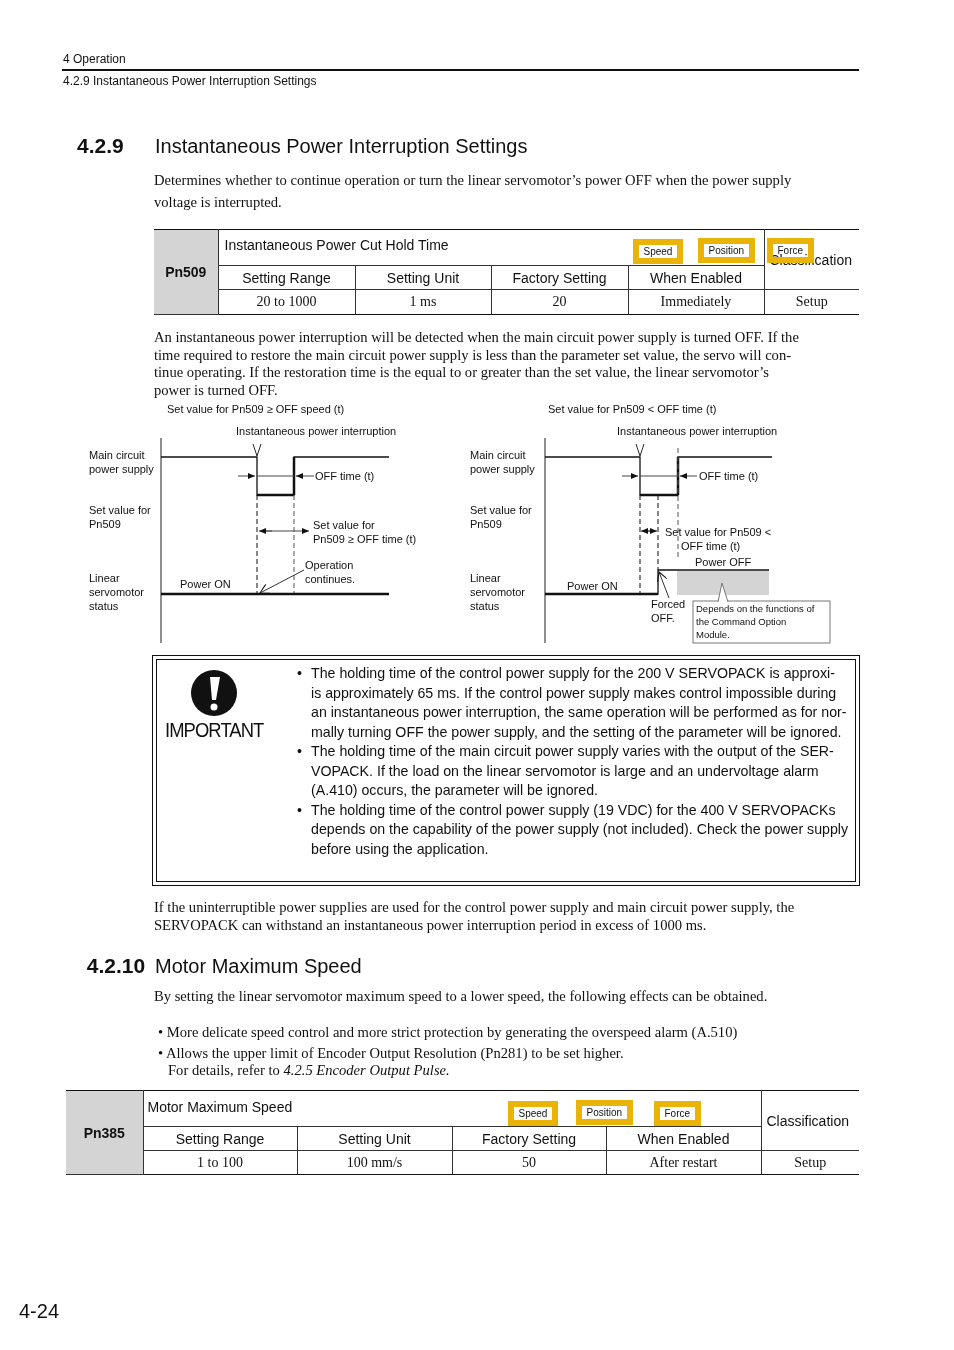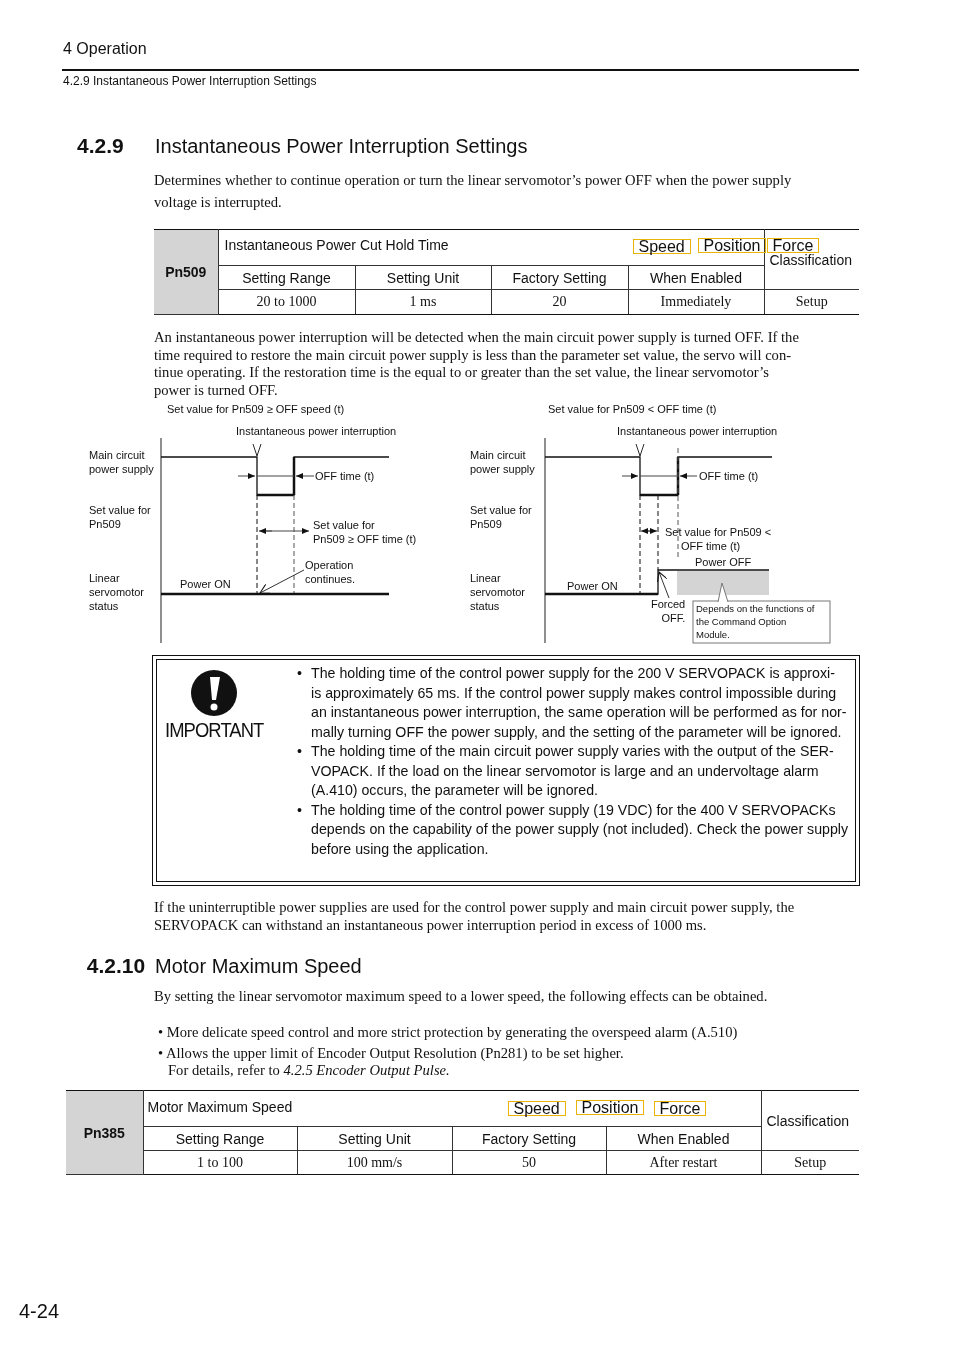--- a/index.html
+++ b/index.html
@@ -1,30 +1,30 @@
 <!DOCTYPE html>
 <html><head>
 <meta charset="utf-8">
 <style>
   html, body { margin:0; padding:0; background:#fff; }
   body { width:954px; height:1350px; position:relative; overflow:hidden; color:#111; font-family:"Liberation Serif", serif; }
   .sans { font-family:"Liberation Sans", sans-serif; }
   .abs { position:absolute; }
-  .hdr-chapter { left:63px; top:40px; font-size:16px; }
+  .hdr-chapter { left:63px; top:52px; font-size:12px; }
   .hdr-rule { left:62px; top:69px; width:797px; height:2px; background:#111; }
   .hdr-section { left:63px; top:74px; font-size:12px; }
   .h2 { font-family:"Liberation Sans", sans-serif; font-size:20px; }
   .h2 .num { font-weight:bold; font-size:21px; display:inline-block; }
   .body-text { font-size:14.6px; line-height:18px; }
   table.param { position:absolute; border-collapse:collapse; font-family:"Liberation Sans", sans-serif; }
   table.param td { border:1px solid #333; padding:0; font-size:14px; text-align:center; }
   table.param td.serif { font-family:"Liberation Serif", serif; font-size:14px; }
   table.param td.pn { background:#d4d4d4; font-weight:bold; border-left:none; }
   table.param td.title { text-align:left; padding-left:12px; border-bottom:1px solid #333; position:relative; }
-  .tag { display:inline-block; border:1px solid #eab308; font-size:16px; padding:0 5px; line-height:13px; position:absolute; }
+  .tag { display:inline-block; border:6px solid #eab308; font-size:10px; padding:0 5px; line-height:13px; position:absolute; }
   table.param tr.last td { border-bottom:1.5px solid #111; }
   table.param tr.first td { border-top:1.5px solid #111; }
   .diag-text { font-family:"Liberation Sans", sans-serif; font-size:11px; line-height:14px; position:absolute; }
   .imp-box { left:152px; top:655px; width:706px; height:229px; border:1px solid #111; }
   .imp-inner { position:absolute; left:3px; top:3px; right:3px; bottom:3px; border:1px solid #111; }
   .imp-list { position:absolute; left:140px; top:4px; width:558px; font-family:"Liberation Sans", sans-serif; font-size:14.2px; line-height:19.5px; margin:0; padding:0; list-style:none; }
   .imp-list li { position:relative; padding-left:14px; }
   .imp-list li .bullet { position:absolute; left:0; top:0; }
   .page-num { left:19px; top:1300px; font-family:"Liberation Sans", sans-serif; font-size:20px; }
 </style>
@@ -185,21 +185,21 @@
   <div>servomotor</div>
   <div>status</div>
 </div>
 <div class="diag-text" style="left:699px; top:469px;">OFF time (t)</div>
 <div class="diag-text" style="left:665px; top:525px;">
   <div>Set value for Pn509 &lt;</div>
   <div style="padding-left:16px;">OFF time (t)</div>
 </div>
 <div class="diag-text" style="left:695px; top:555px;">Power OFF</div>
 <div class="diag-text" style="left:567px; top:579px;">Power ON</div>
-<div class="diag-text" style="left:651px; top:597px;text-align:right;">
+<div class="diag-text" style="left:651px; top:597px;">
   <div>Forced</div>
   <div>OFF.</div>
 </div>
 <div class="diag-text" style="left:696px; top:603px; font-size:9.5px; line-height:12.8px;">
   <div>Depends on the functions of</div>
   <div>the Command Option</div>
   <div>Module.</div>
 </div>
 
 <div class="abs imp-box">

